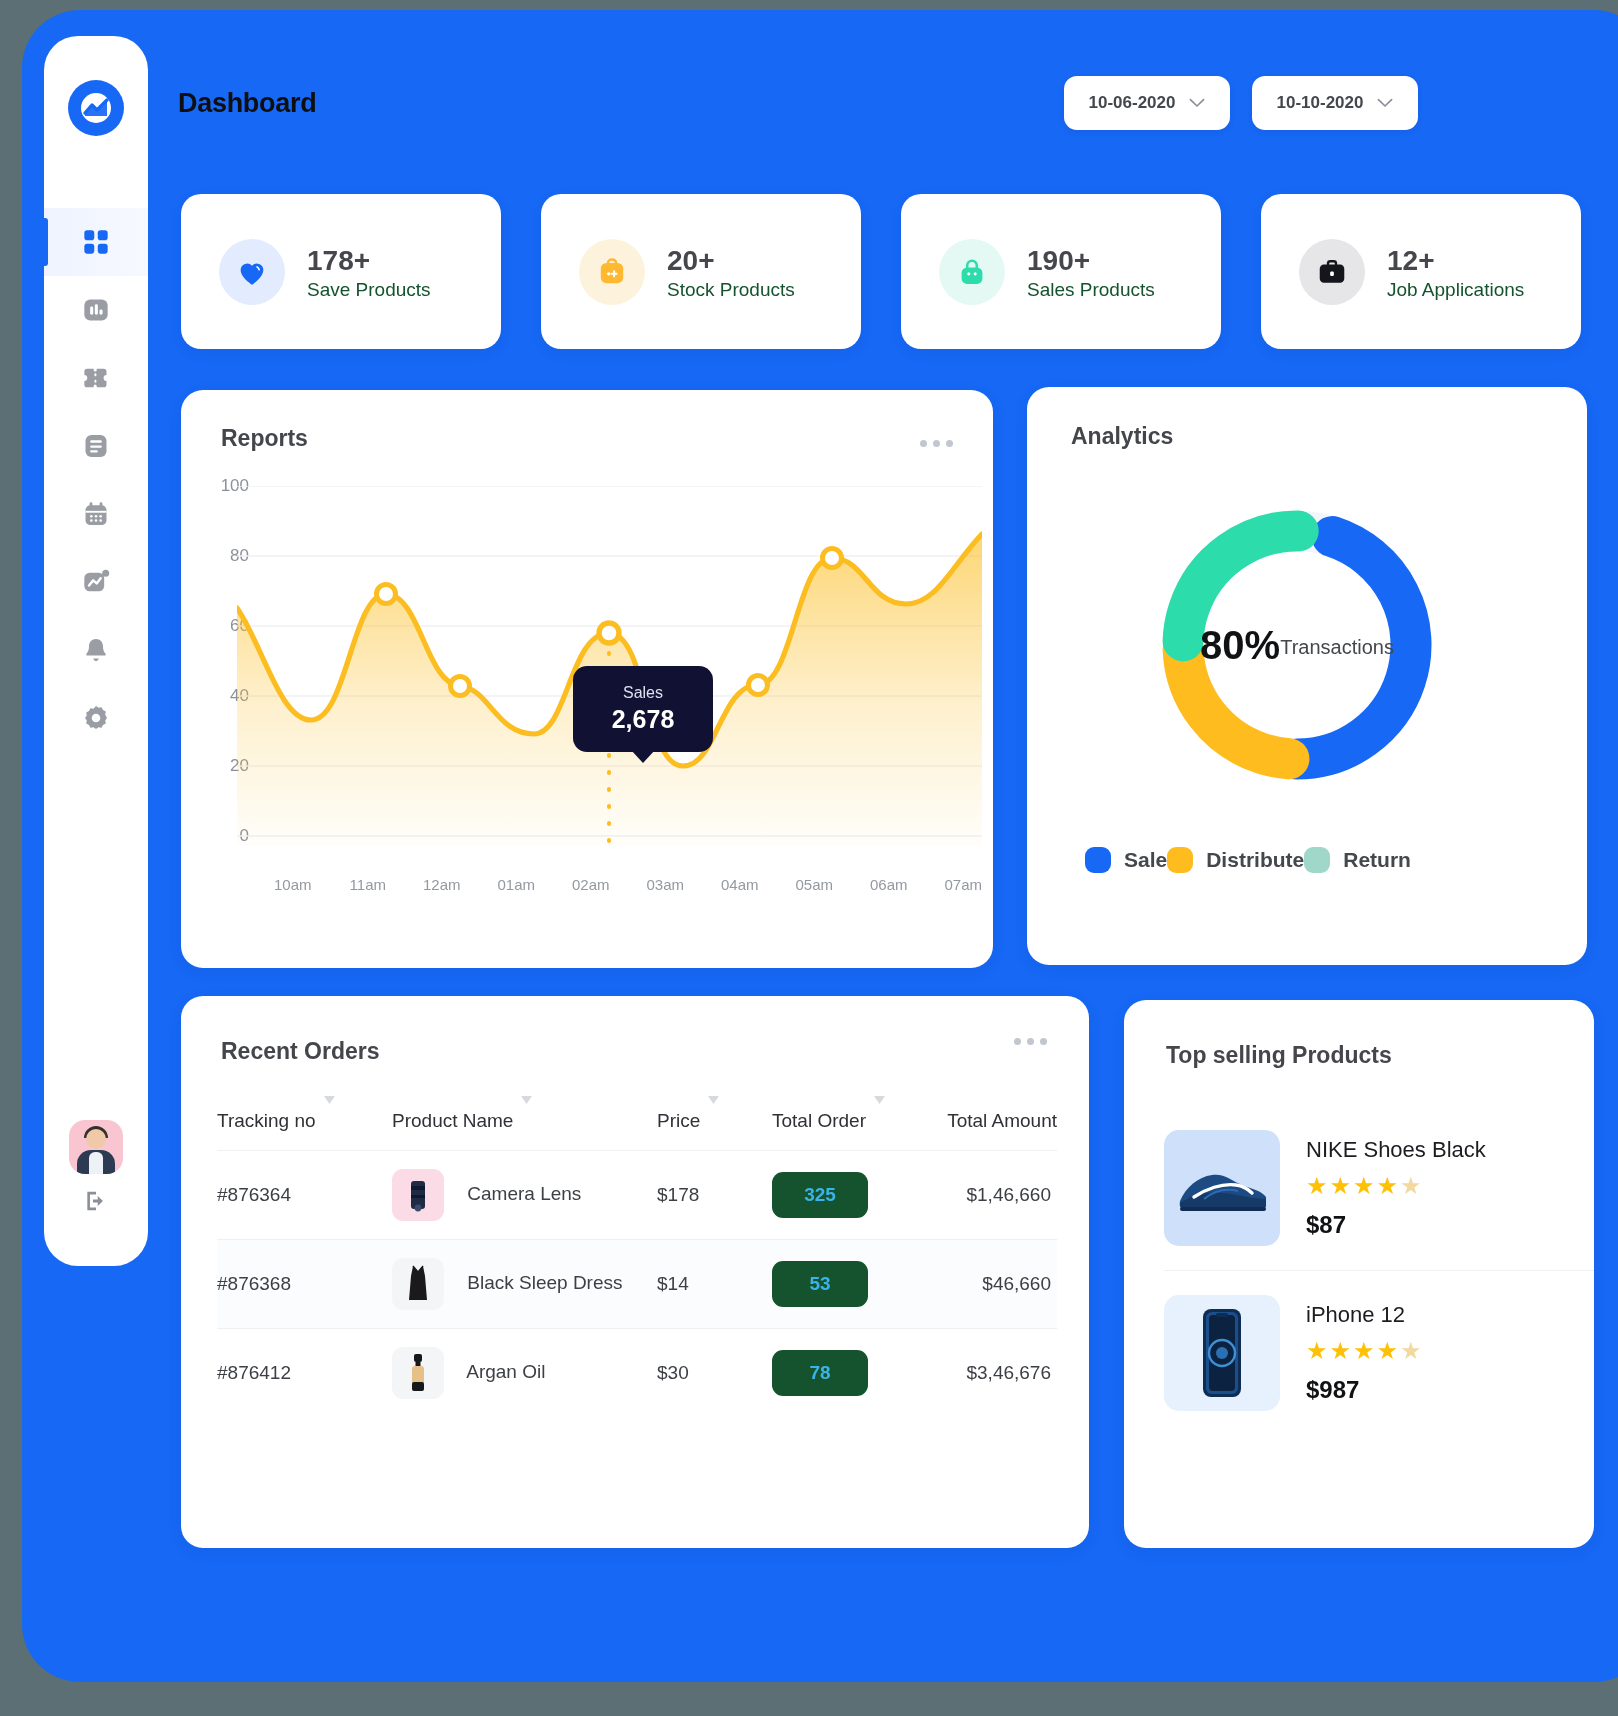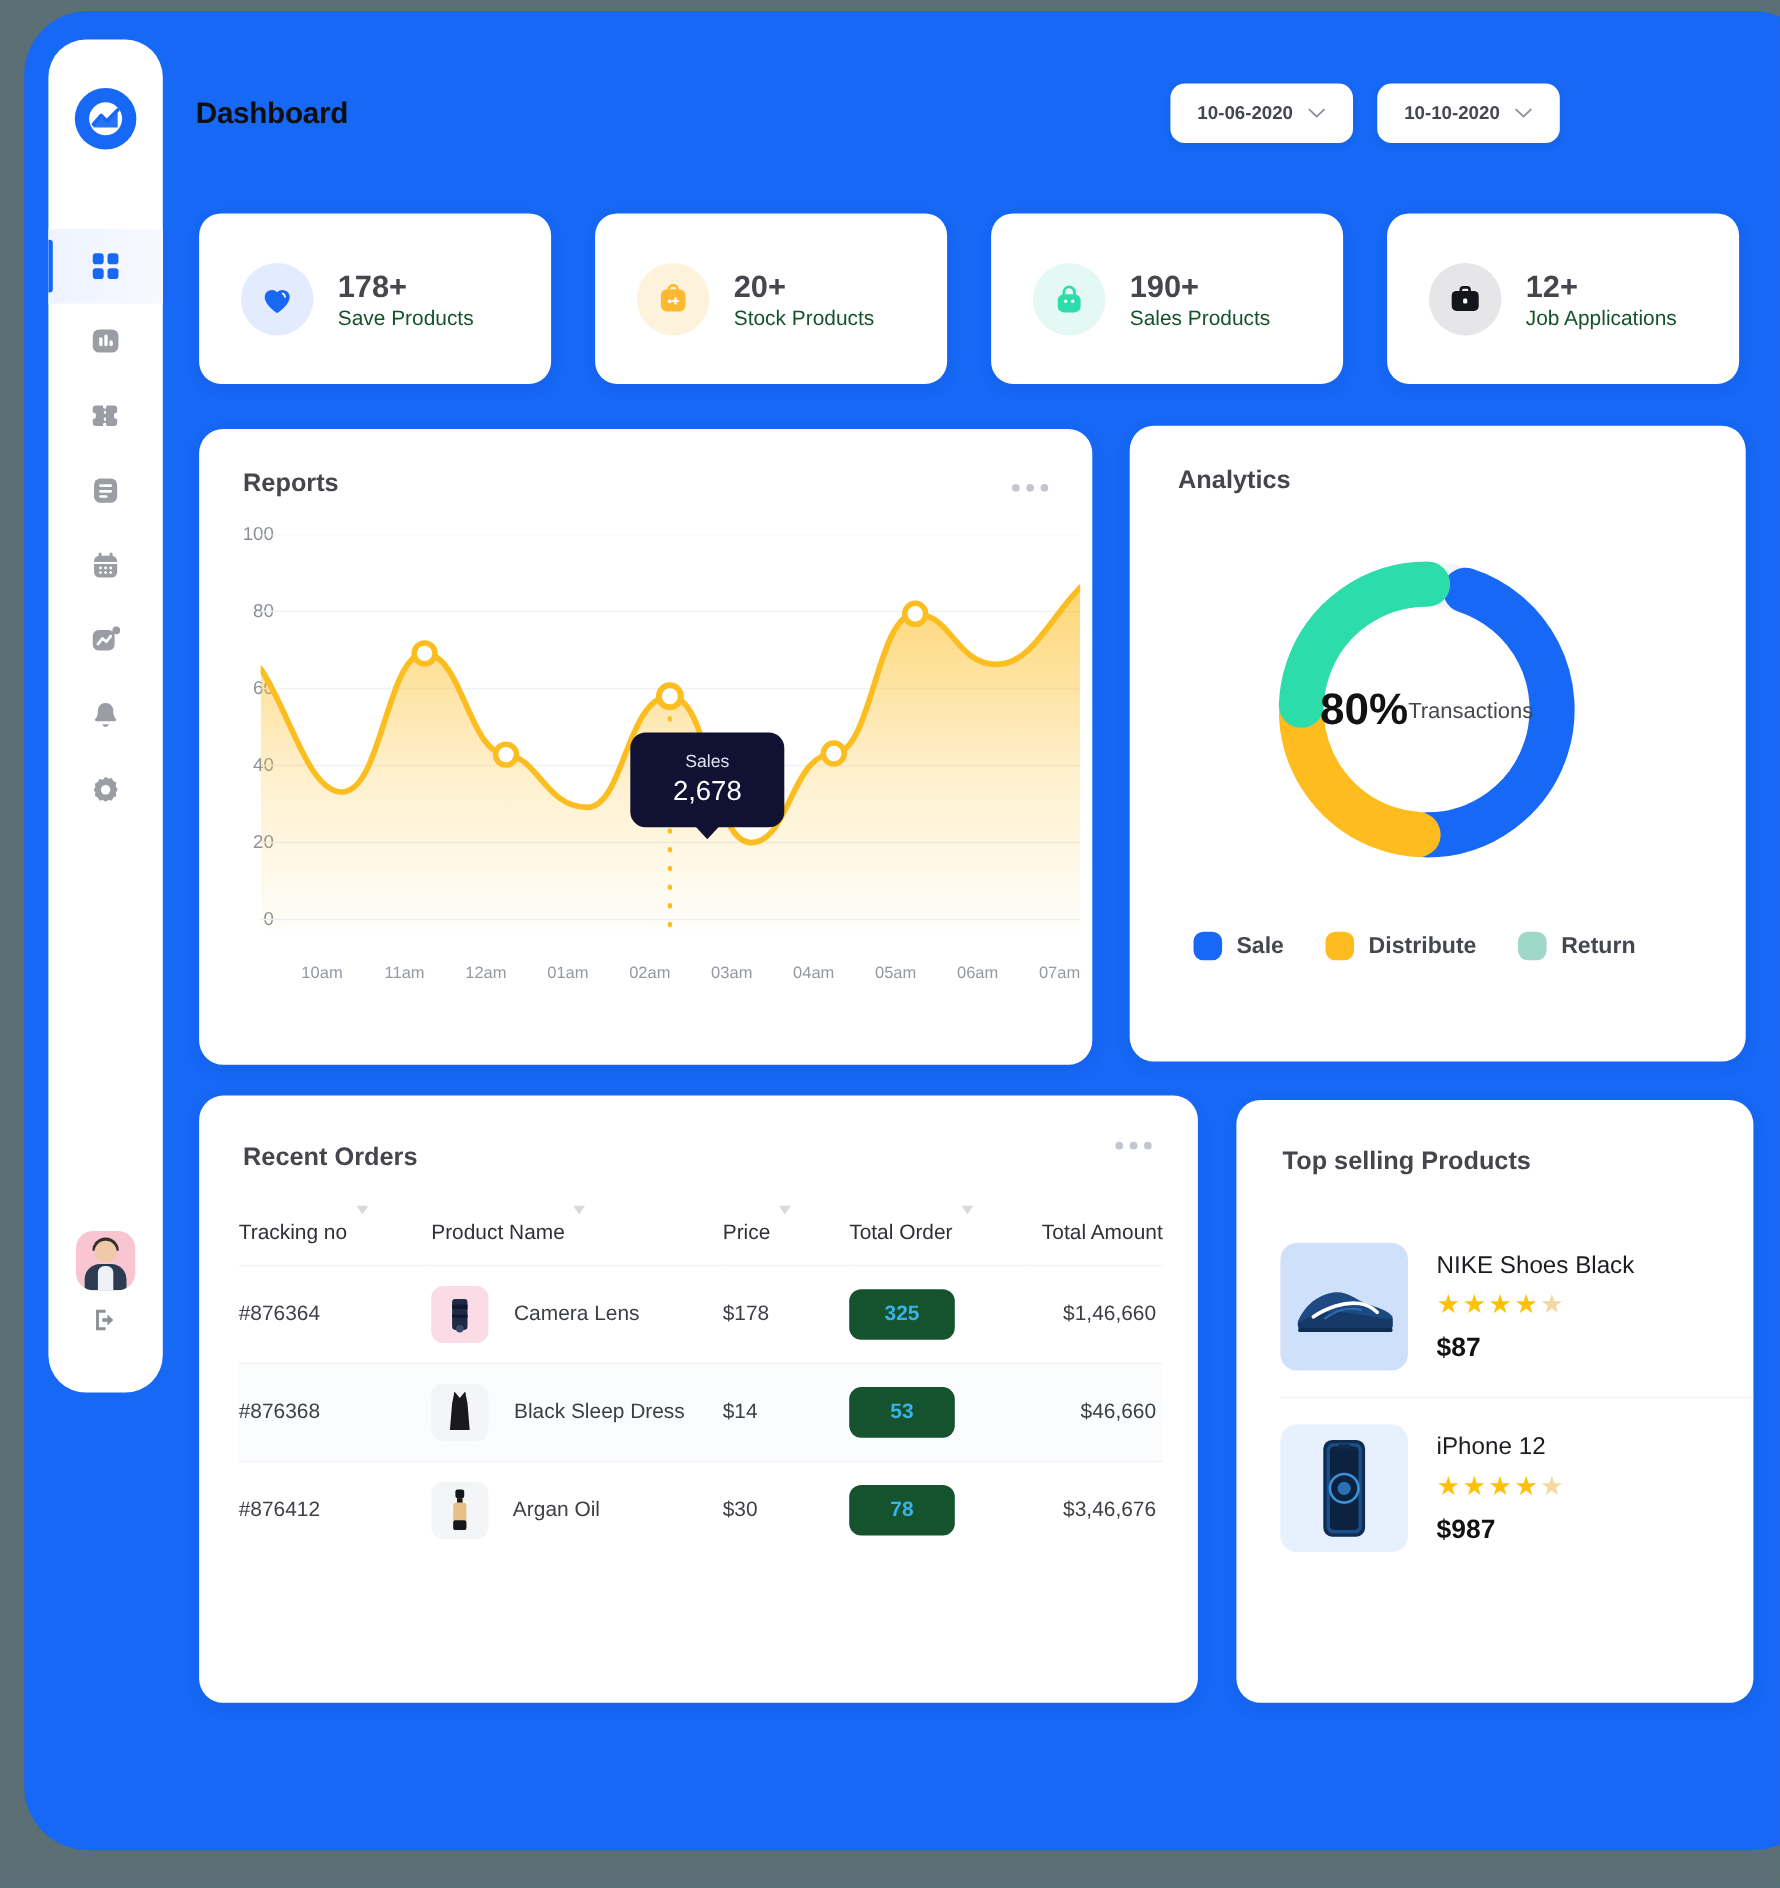--- a/index.html
+++ b/index.html
@@ -124,21 +124,21 @@
 
   
   .tooltip {
     position: absolute; left: 392px; top: 180px;
     width: 140px; height: 86px;
     background: #101133; border-radius: 14px;
     display: flex; flex-direction: column; align-items: center; justify-content: center;
     z-index: 5;
   }
   .tooltip .t-label { font-size: 16px; color: #dfe1ef; }
-  .tooltip .t-val { font-size: 25px; font-weight: normal; color: #ffffff; margin-top: 3px; }
+  .tooltip .t-val { font-size: 25px; font-weight: bold; color: #ffffff; margin-top: 3px; }
   .tooltip::after {
     content:""; position:absolute; bottom:-11px; left: 50%; transform: translateX(-50%);
     border-left: 12px solid transparent; border-right: 12px solid transparent;
     border-top: 13px solid #101133;
   }
 
   
   .analytics {
     position: absolute;
     left: 1027px; top: 387px;
@@ -149,21 +149,21 @@
   .analytics .panel-title { position: absolute; left: 44px; top: 36px; }
   .donut-box { position: absolute; left: 120px; top: 108px; width: 300px; height: 300px; }
   .donut-center {
     position: absolute; left: 0; top: 0; width: 300px; height: 300px;
     display: flex; flex-direction: row; align-items: center; justify-content: center;
   }
   .donut-pct { font-size: 40px; font-weight: bold; color: #111214; }
   .donut-sub { font-size: 20px; color: #44474c; margin-top: 4px; }
   .legend {
     position: absolute; left: 58px; top: 460px;
-    display: flex; align-items: center; gap: 38px;
+    display: flex; align-items: center; 
   }
   .legend-item { display: flex; align-items: center; gap: 13px; }
   .legend-dot { width: 26px; height: 26px; border-radius: 9px; flex: 0 0 auto; }
   .legend-text { font-size: 21px; font-weight: bold; color: #44474c; white-space: nowrap; }
 
   
   .orders {
     position: absolute;
     left: 181px; top: 996px;
     width: 908px; height: 552px;

